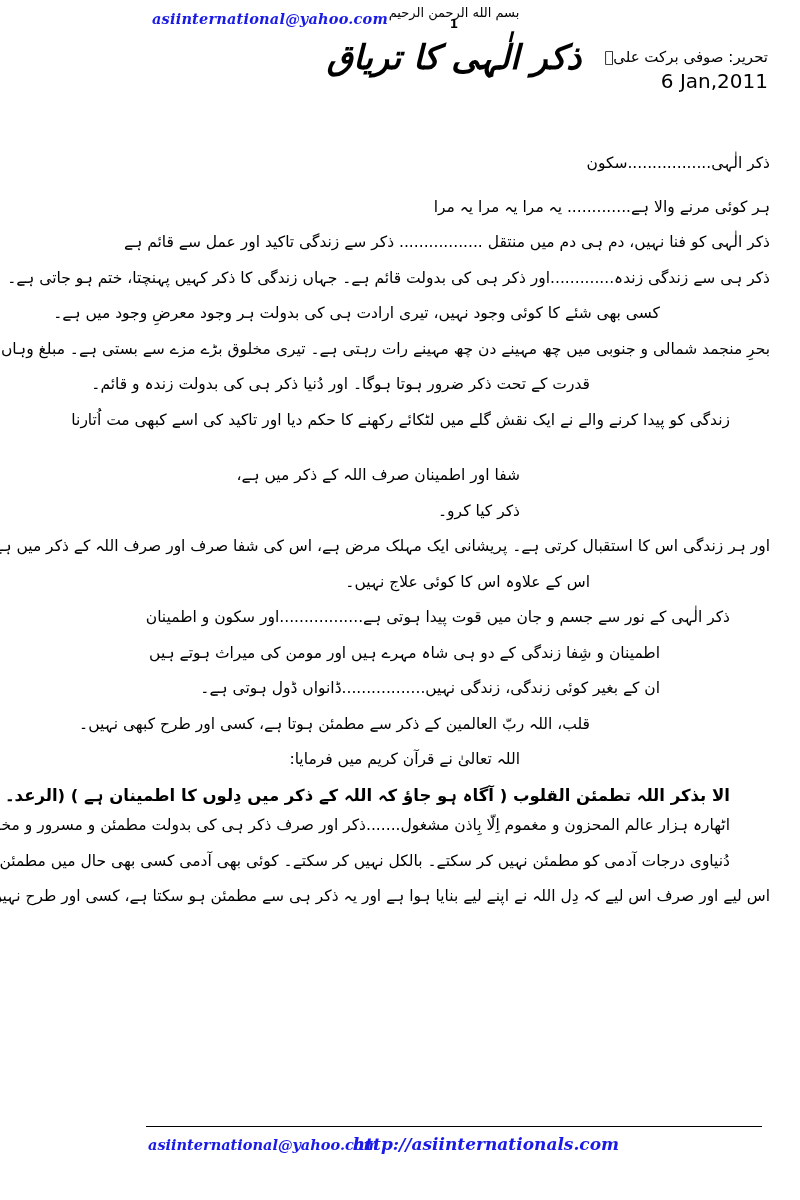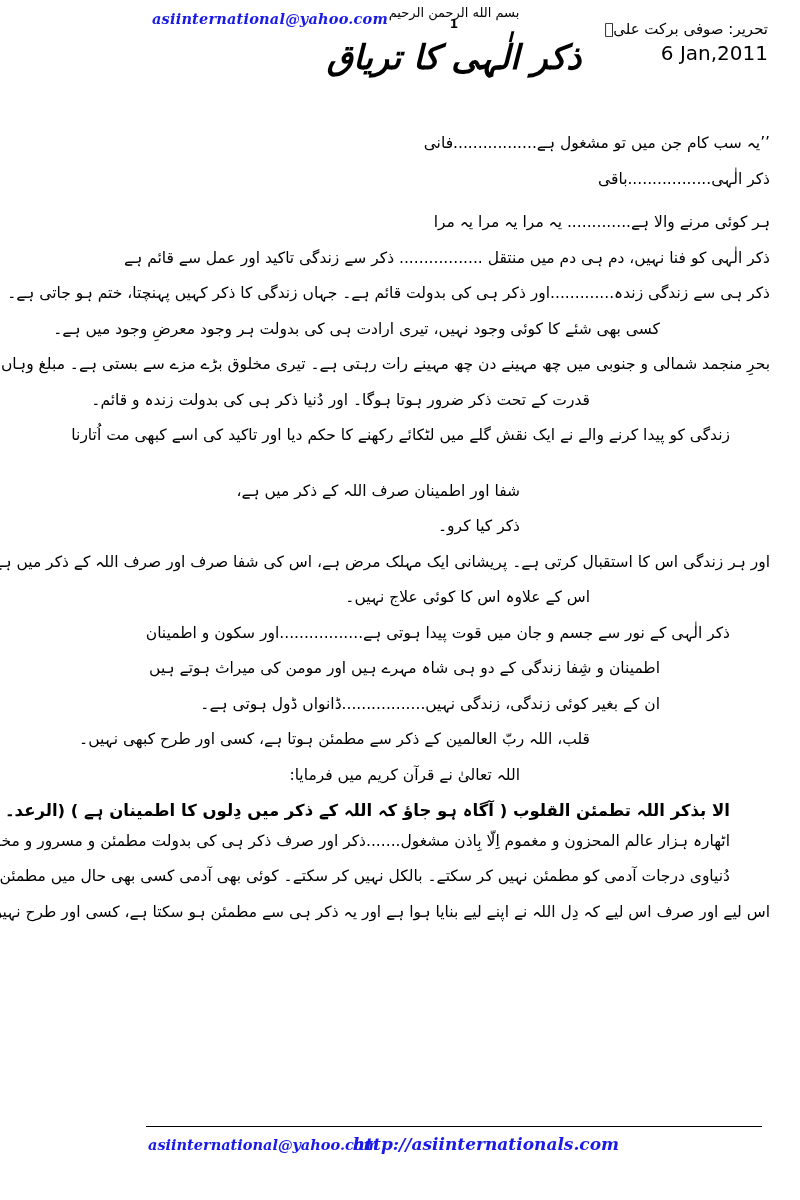--- a/index.html
+++ b/index.html
@@ -68,21 +68,21 @@
     font-family: "DejaVu Sans", sans-serif;
     font-size: 34px;
     font-weight: bold;
     line-height: 1.25;
     direction: rtl;
     white-space: nowrap;
     font-style: italic;
   }
   .hdr-byline {
     position: absolute;
-    top: 16px;
+    top: 44px;
     right: 28px;
     text-align: right;
     direction: rtl;
   }
   .byline-author {
     font-family: "DejaVu Sans", sans-serif;
     font-size: 15px;
     line-height: 1.3;
     white-space: nowrap;
   }
@@ -196,23 +196,22 @@
       <div class="byline-author">تحریر: صوفی برکت علیؒ</div>
       <div class="byline-date">6 Jan,2011</div>
     </div>
 
   </div>
 
   <div class="body">
 
     <div class="sp-l"></div>
 
-    <div class="ln a-right indent-1 sz-md">’’یہ سب کام جن میں تو مشغول ہے.................فانی</div>
-    <div class="sp-m"></div>
-    <div class="ln a-right indent-2 sz-md">ذکر الٰہی.................باقی</div>
+    <div class="sp-m"></div>
+    <div class="ln a-right indent-2 sz-md">ذکر الٰہی.................سکون</div>
 
     <div class="sp-l"></div>
 
     <div class="ln a-right indent-1 sz-md">ہر کوئی مرنے والا ہے............. یہ مرا      یہ مرا      یہ مرا</div>
     <div class="sp-m"></div>
     <div class="ln a-right sz-md">ذکر الٰہی کو فنا نہیں،        دم ہی دم میں منتقل .................     ذکر سے زندگی تاکید اور عمل سے قائم ہے</div>
     <div class="sp-m"></div>
     <div class="ln a-right sz-md">ذکر ہی سے زندگی زندہ.............اور ذکر ہی کی بدولت قائم ہے۔ جہاں زندگی کا ذکر کہیں پہنچتا،  ختم ہو جاتی ہے۔</div>
     <div class="sp-m"></div>
     <div class="ln a-right indent-r2 sz-md">کسی بھی شئے کا کوئی وجود نہیں، تیری ارادت ہی کی بدولت ہر وجود معرضِ وجود میں ہے۔</div>

